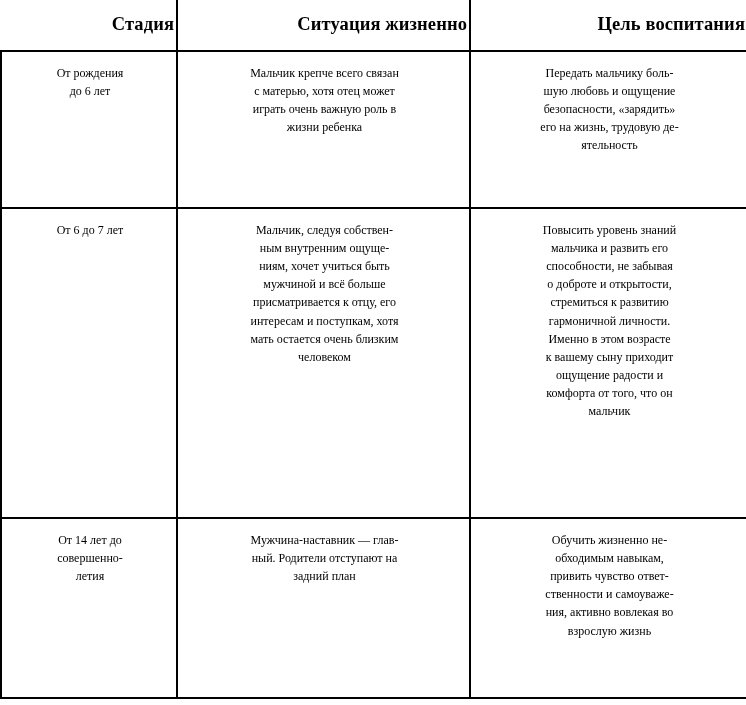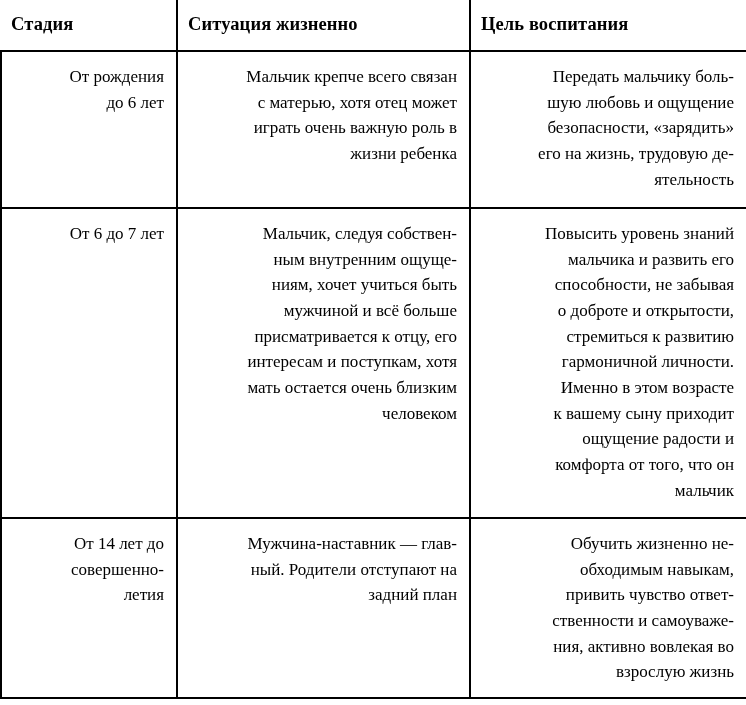--- a/index.html
+++ b/index.html
@@ -29,41 +29,41 @@
   }
 
   table.psy-table col.c1 { width: 176px; }
   table.psy-table col.c2 { width: 293px; }
   table.psy-table col.c3 { width: 277px; }
 
   
   thead th {
     border: 0;
     border-bottom: 2px solid #000000;
-    padding: 12px 10px 14px 10px;
-    text-align: left;
+    padding: 12px 2px 14px 10px;
+    text-align: right;
     vertical-align: middle;
     font-weight: bold;
     font-size: 18.5px;
     letter-spacing: 0.1px;
     height: 51px;
     box-sizing: border-box;
   }
   thead th.sep-right {
     border-right: 2px solid #000000;
   }
 
   
   tbody td {
     border-right: 2px solid #000000;
     border-bottom: 2px solid #000000;
     padding: 12px 12px 12px 14px;
     vertical-align: top;
-    text-align: right;
-    font-size: 17px;
+    text-align: center;
+    font-size: 12px;
     line-height: 1.51;
     box-sizing: border-box;
   }
   tbody td.first-col {
     border-left: 2px solid #000000;
   }
 
   tbody tr.row-1 td { height: 157px; }
   tbody tr.row-2 td { height: 310px; }
   tbody tr.row-3 td { height: 180px; }

